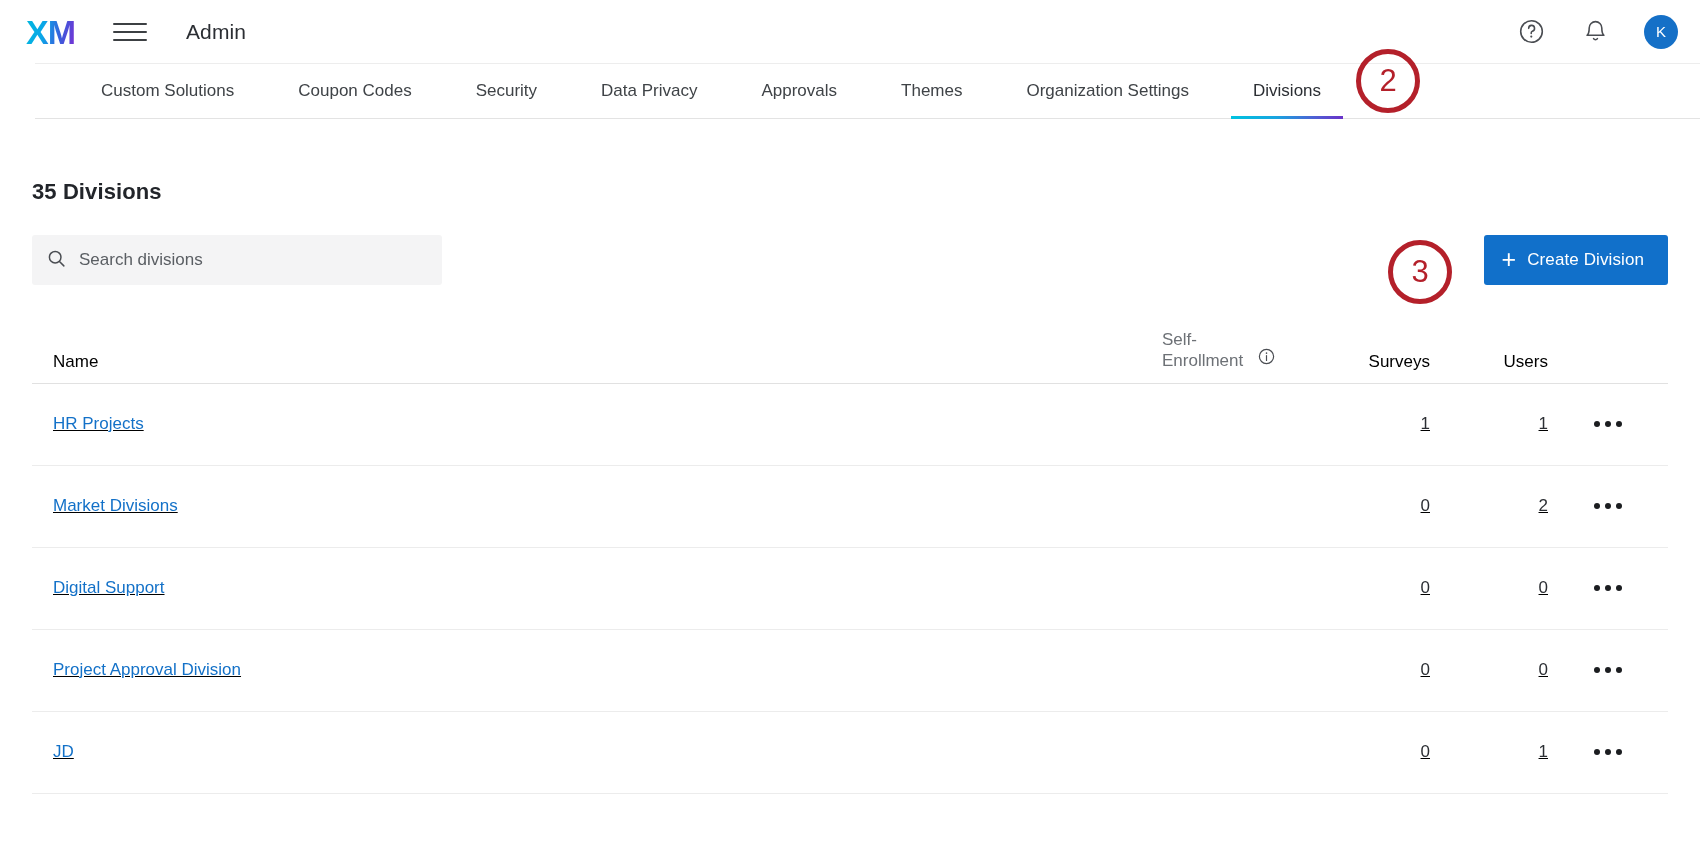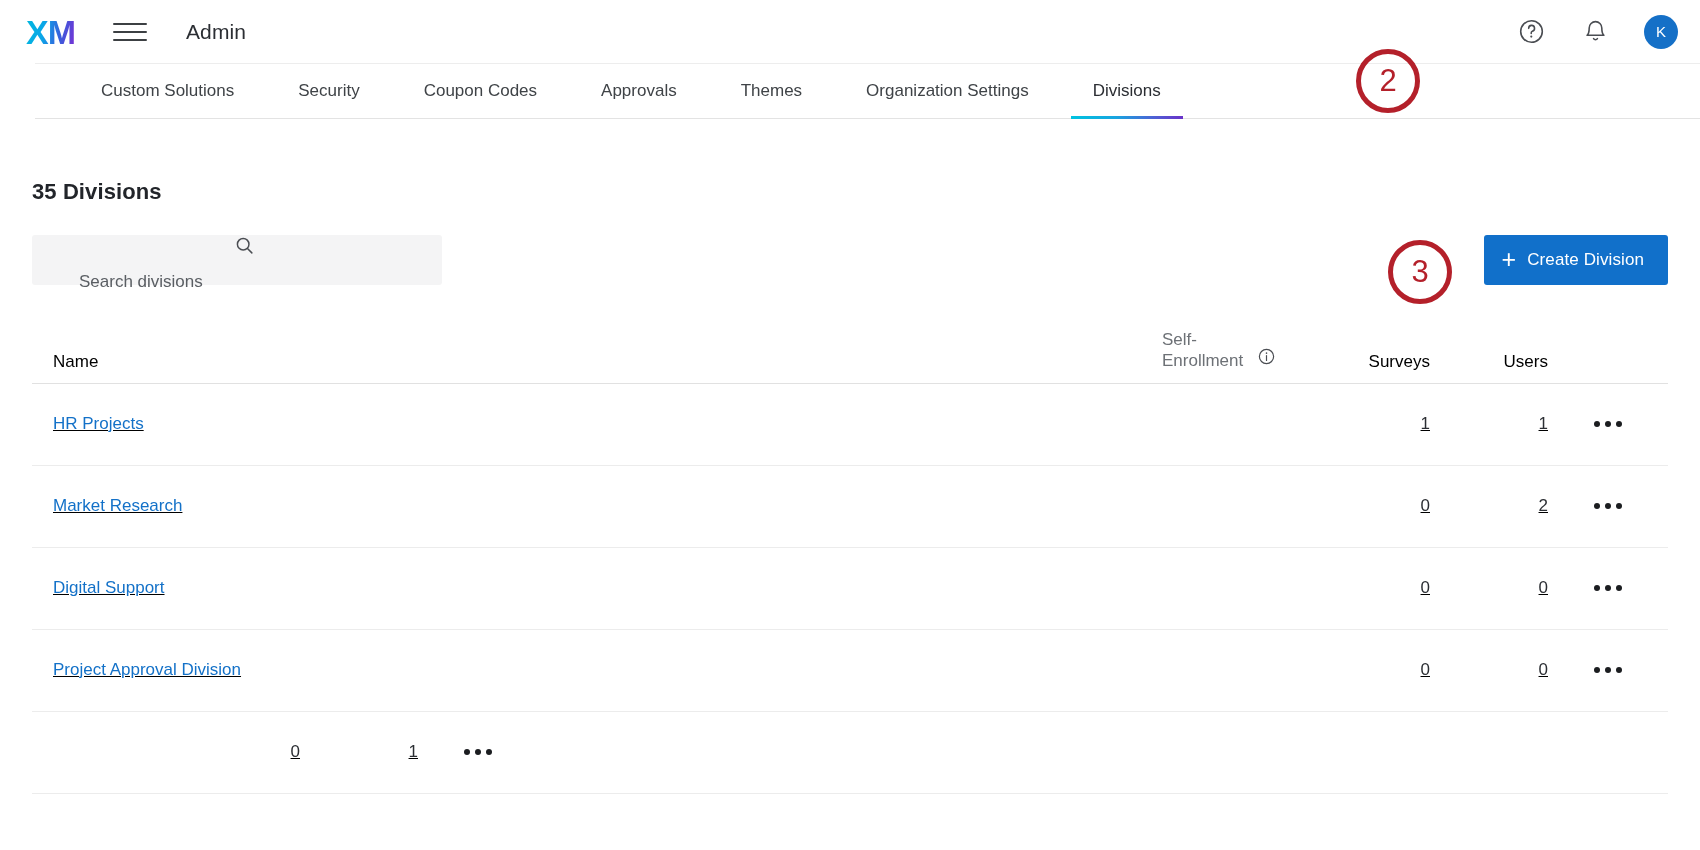--- a/index.html
+++ b/index.html
@@ -129,21 +129,20 @@
     width: 410px;
     height: 50px;
     background: #f4f4f5;
     border: none;
     border-radius: 3px;
     display: flex;
     align-items: center;
     padding-left: 14px;
     gap: 12px;
     cursor: text;
-    flex-direction: column;
   }
   .search-input {
     border: none;
     background: transparent;
     outline: none;
     font-family: "Liberation Sans", sans-serif;
     font-size: 17px;
     color: #3f4347;
     width: 330px;
   }
@@ -282,22 +281,23 @@
         <path d="M12 3.2a5.6 5.6 0 0 0-5.6 5.6c0 5-1.9 6.6-1.9 6.6h15c0-.001-1.9-1.6-1.9-6.6A5.6 5.6 0 0 0 12 3.2z" stroke-linejoin="round"></path>
         <path d="M10.3 18.4a2 2 0 0 0 3.4 0" stroke-linecap="round"></path>
       </svg>
     </div>
     <div class="avatar">K</div>
   </div>
 </div>
 
 <div class="navbar">
   <div class="nav-tab">Custom Solutions</div>
+  <div class="nav-tab">Coupon Codes</div>
   <div class="nav-tab">Security</div>
-  <div class="nav-tab">Coupon Codes</div>
+  <div class="nav-tab">Data Privacy</div>
   <div class="nav-tab">Approvals</div>
   <div class="nav-tab">Themes</div>
   <div class="nav-tab">Organization Settings</div>
   <div class="nav-tab active">Divisions</div>
 </div>
 
 <div class="main">
 
   <h1 class="page-title">35 Divisions</h1>
 
@@ -360,21 +360,21 @@
         <span class="kebab">
             <i></i>
             <i></i>
             <i></i>
           </span>
       </div>
     </div>
 
     <div class="t-row">
       <div class="c-name">
-        <a class="name-link">Market Research</a>
+        <a class="name-link">Market Divisions</a>
       </div>
       <div class="c-self">
         <span class="cell-num"></span>
       </div>
       <div class="c-surveys">
         <span class="cell-num">0</span>
       </div>
       <div class="c-users">
         <span class="cell-num">2</span>
       </div>
@@ -425,20 +425,23 @@
       <div class="c-menu">
         <span class="kebab">
             <i></i>
             <i></i>
             <i></i>
           </span>
       </div>
     </div>
 
     <div class="t-row">
+      <div class="c-name">
+        <a class="name-link">JD</a>
+      </div>
       <div class="c-self">
         <span class="cell-num"></span>
       </div>
       <div class="c-surveys">
         <span class="cell-num">0</span>
       </div>
       <div class="c-users">
         <span class="cell-num">1</span>
       </div>
       <div class="c-menu">

